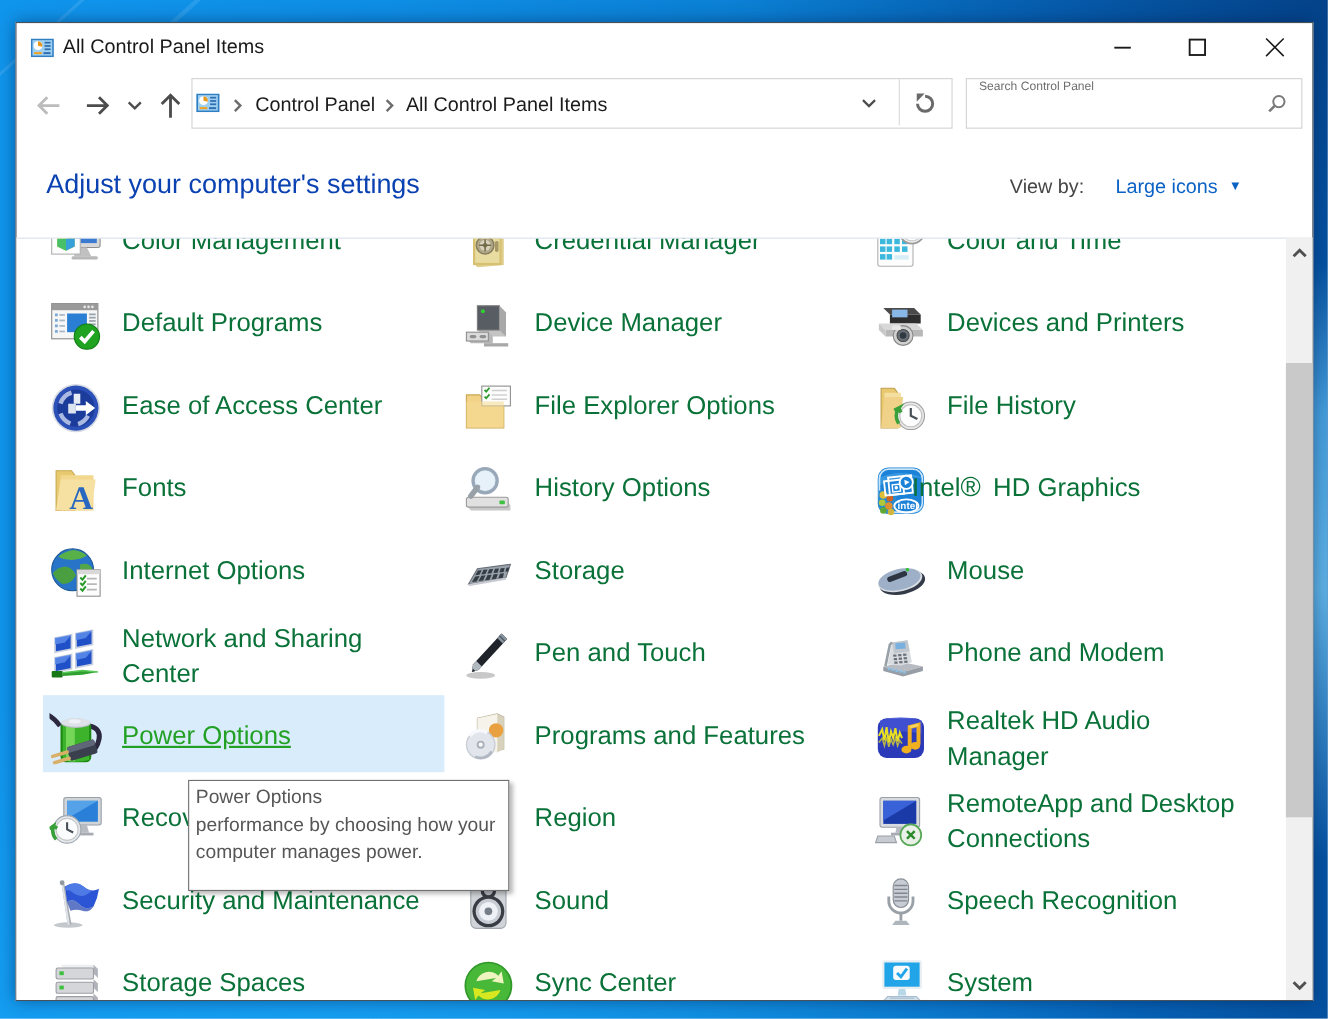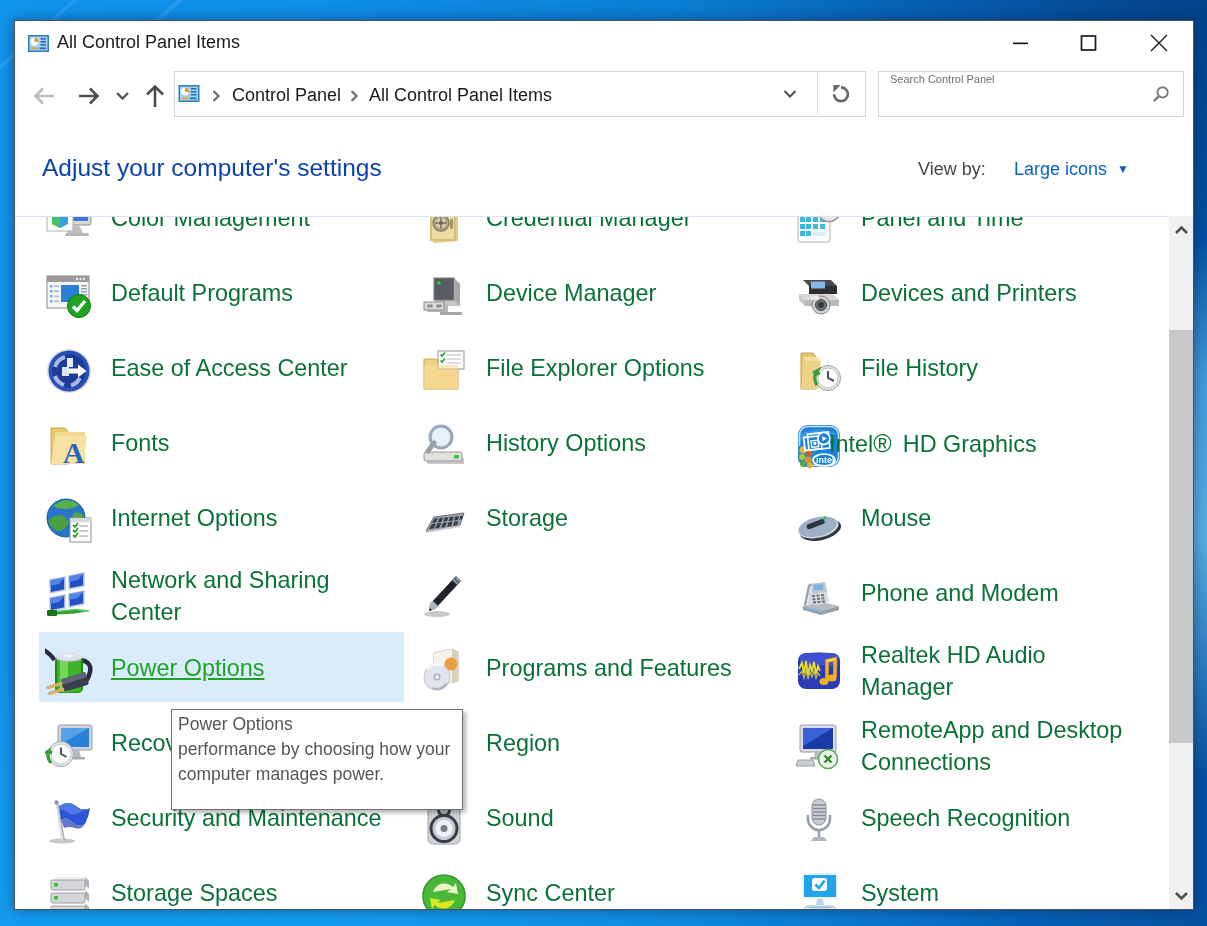--- a/index.html
+++ b/index.html
@@ -175,21 +175,21 @@
           <rect x="18" y="27" width="5" height="5"></rect>
           <rect x="25" y="27" width="5" height="5"></rect>
     <rect x="5" y="34" width="5" height="5"></rect>
           <rect x="11" y="34" width="5" height="5"></rect>
   </g>
   <rect x="18" y="35" width="13" height="4" fill="#d8eef6"></rect>
   <circle cx="34" cy="13" r="11.5" fill="#f1f1f1" stroke="#9a9a9a" stroke-width="1.6"></circle>
   <circle cx="34" cy="13" r="9" fill="#ffffff" stroke="#cccccc"></circle>
   <path d="M34 7 L34 13 L38.5 15.8" stroke="#404858" stroke-width="1.8" fill="none"></path>
 </svg>
-<div class="lbl" style="left:846px;top:-15px">Panel and Time</div>
+<div class="lbl" style="left:846px;top:-15px">Color and Time</div>
 
 <svg class="ic" style="left:30px;top:55px" viewBox="0 0 48 48">
   <rect x="2" y="4" width="42" height="32" fill="#f6f6f6" stroke="#8a8a8a"></rect>
   <rect x="2" y="4" width="42" height="6" fill="#9a9a9a"></rect>
   <circle cx="39" cy="7" r="1.2" fill="#e8e8e8"></circle>
         <circle cx="35.5" cy="7" r="1.2" fill="#e8e8e8"></circle>
         <circle cx="32" cy="7" r="1.2" fill="#e8e8e8"></circle>
   <g fill="#7aa8d8">
           <rect x="5" y="13" width="2.5" height="2.5"></rect>
           <rect x="5" y="18" width="2.5" height="2.5"></rect>
@@ -385,20 +385,21 @@
 </svg>
 <div class="lbl" style="left:96px;top:347px">Network and Sharing<br>Center</div>
 <svg class="ic" style="left:405px;top:355px" viewBox="0 0 48 48">
   <ellipse cx="17" cy="42" rx="13" ry="3" fill="#c8c8c8"></ellipse>
   <path d="M36 4 L41 9 L15 37 L9 39 L10 32 Z" fill="#20242a"></path>
   <path d="M36 4 L41 9 L37 13 L32 8 Z" fill="#8a949e"></path>
   <path d="M13 29 L18 34 L15 37 L9 39 L10 32 Z" fill="#b0b8c0"></path>
   <path d="M10 36 L12 38 L9 39 Z" fill="#20242a"></path>
   <path d="M34 6 L39 11" stroke="#505a64" stroke-width="1.2"></path>
 </svg>
+<div class="lbl" style="left:471px;top:360px">Pen and Touch</div>
 <svg class="ic" style="left:780px;top:355px" viewBox="0 0 48 48">
   <path d="M8 34 L26 30 L44 34 L26 39 Z" fill="#b8bcc2"></path>
   <path d="M8 34 L8 38 L26 43 L44 38 L44 34 L26 39 Z" fill="#989ea6"></path>
   <path d="M12 32 L16 12 L30 10 L34 30 L24 33 Z" fill="#d8dce0"></path>
   <path d="M16 12 L30 10 L32 20 L18 22 Z" fill="#c0c6cc"></path>
   <rect x="19" y="12.5" width="9" height="5.5" fill="#78b0e0" transform="rotate(-4 23 15)"></rect>
   <g fill="#6a7078">
     <rect x="17" y="23" width="3" height="2"></rect>
           <rect x="21.5" y="22.6" width="3" height="2"></rect>
           <rect x="26" y="22.2" width="3" height="2"></rect>

